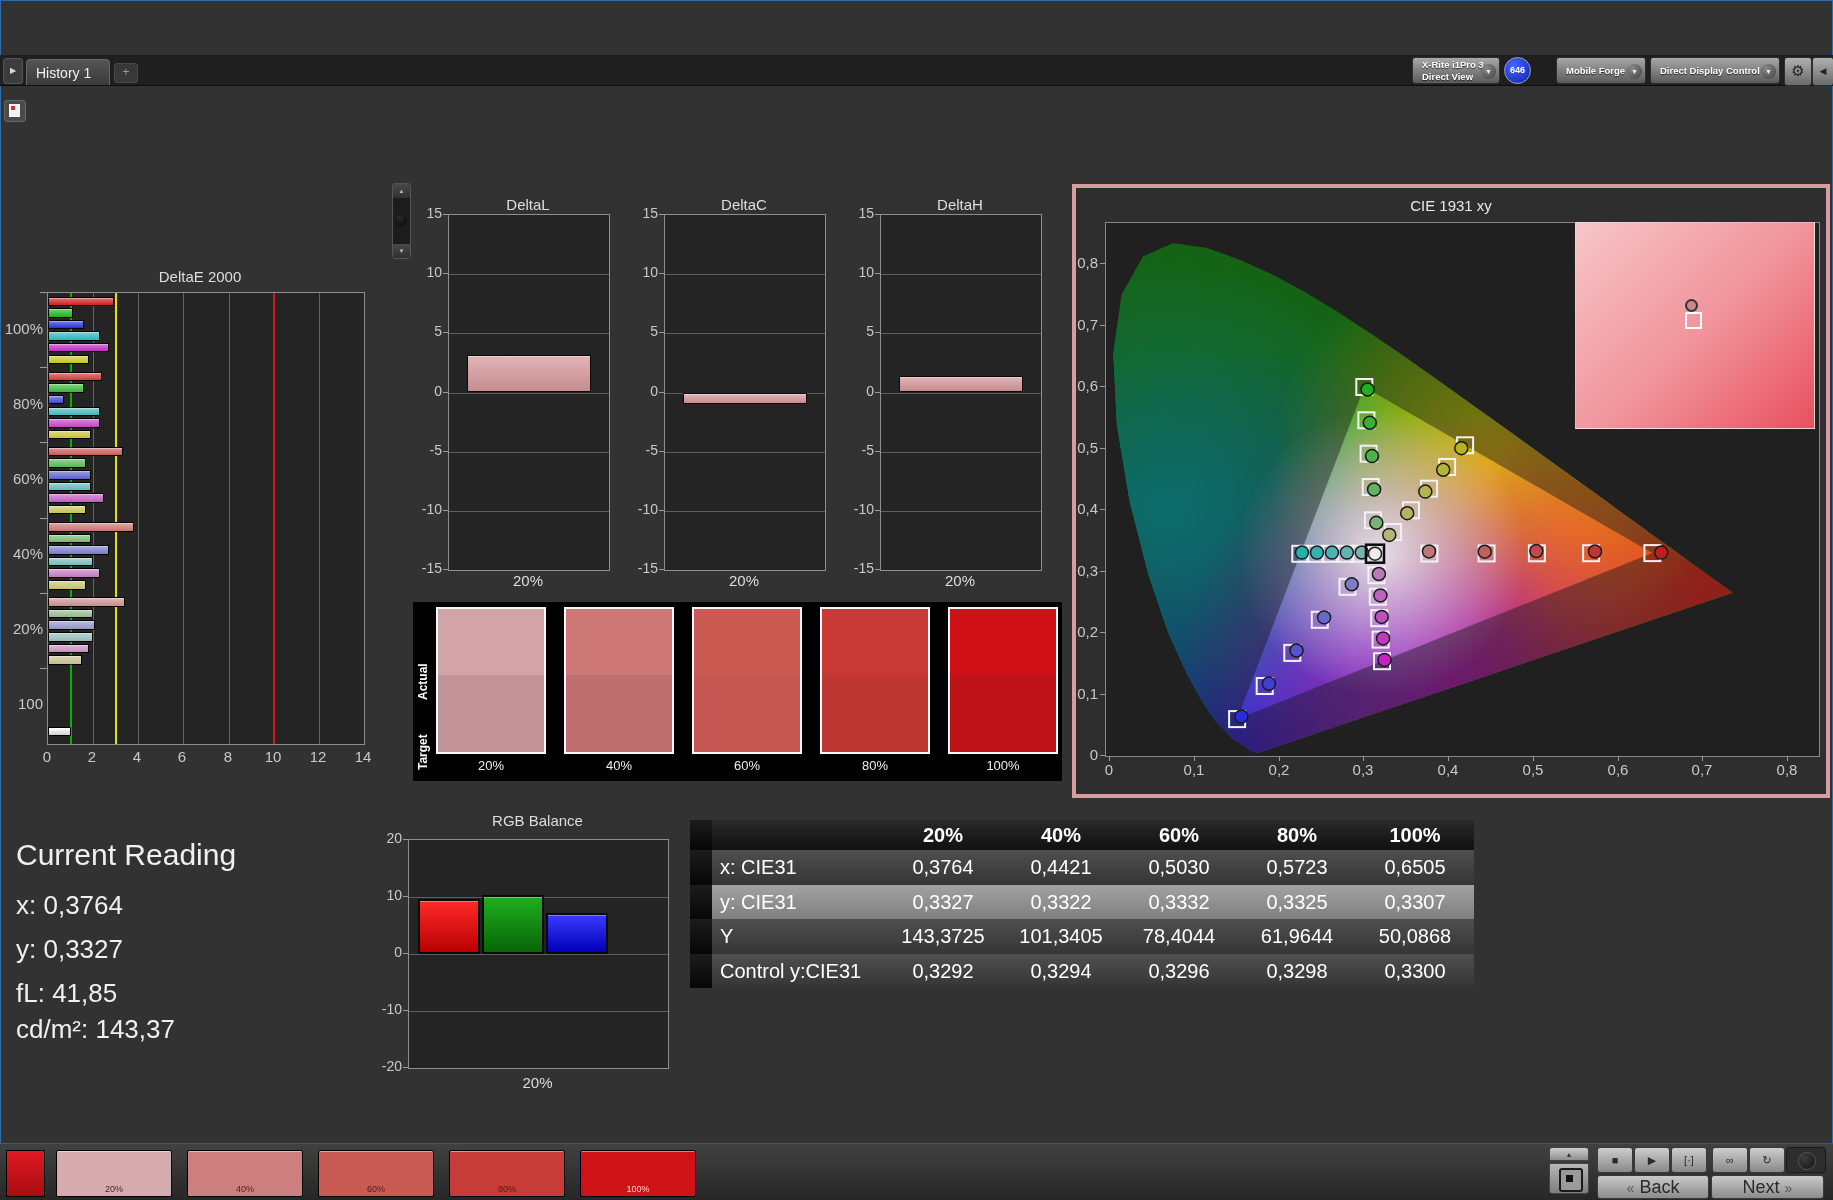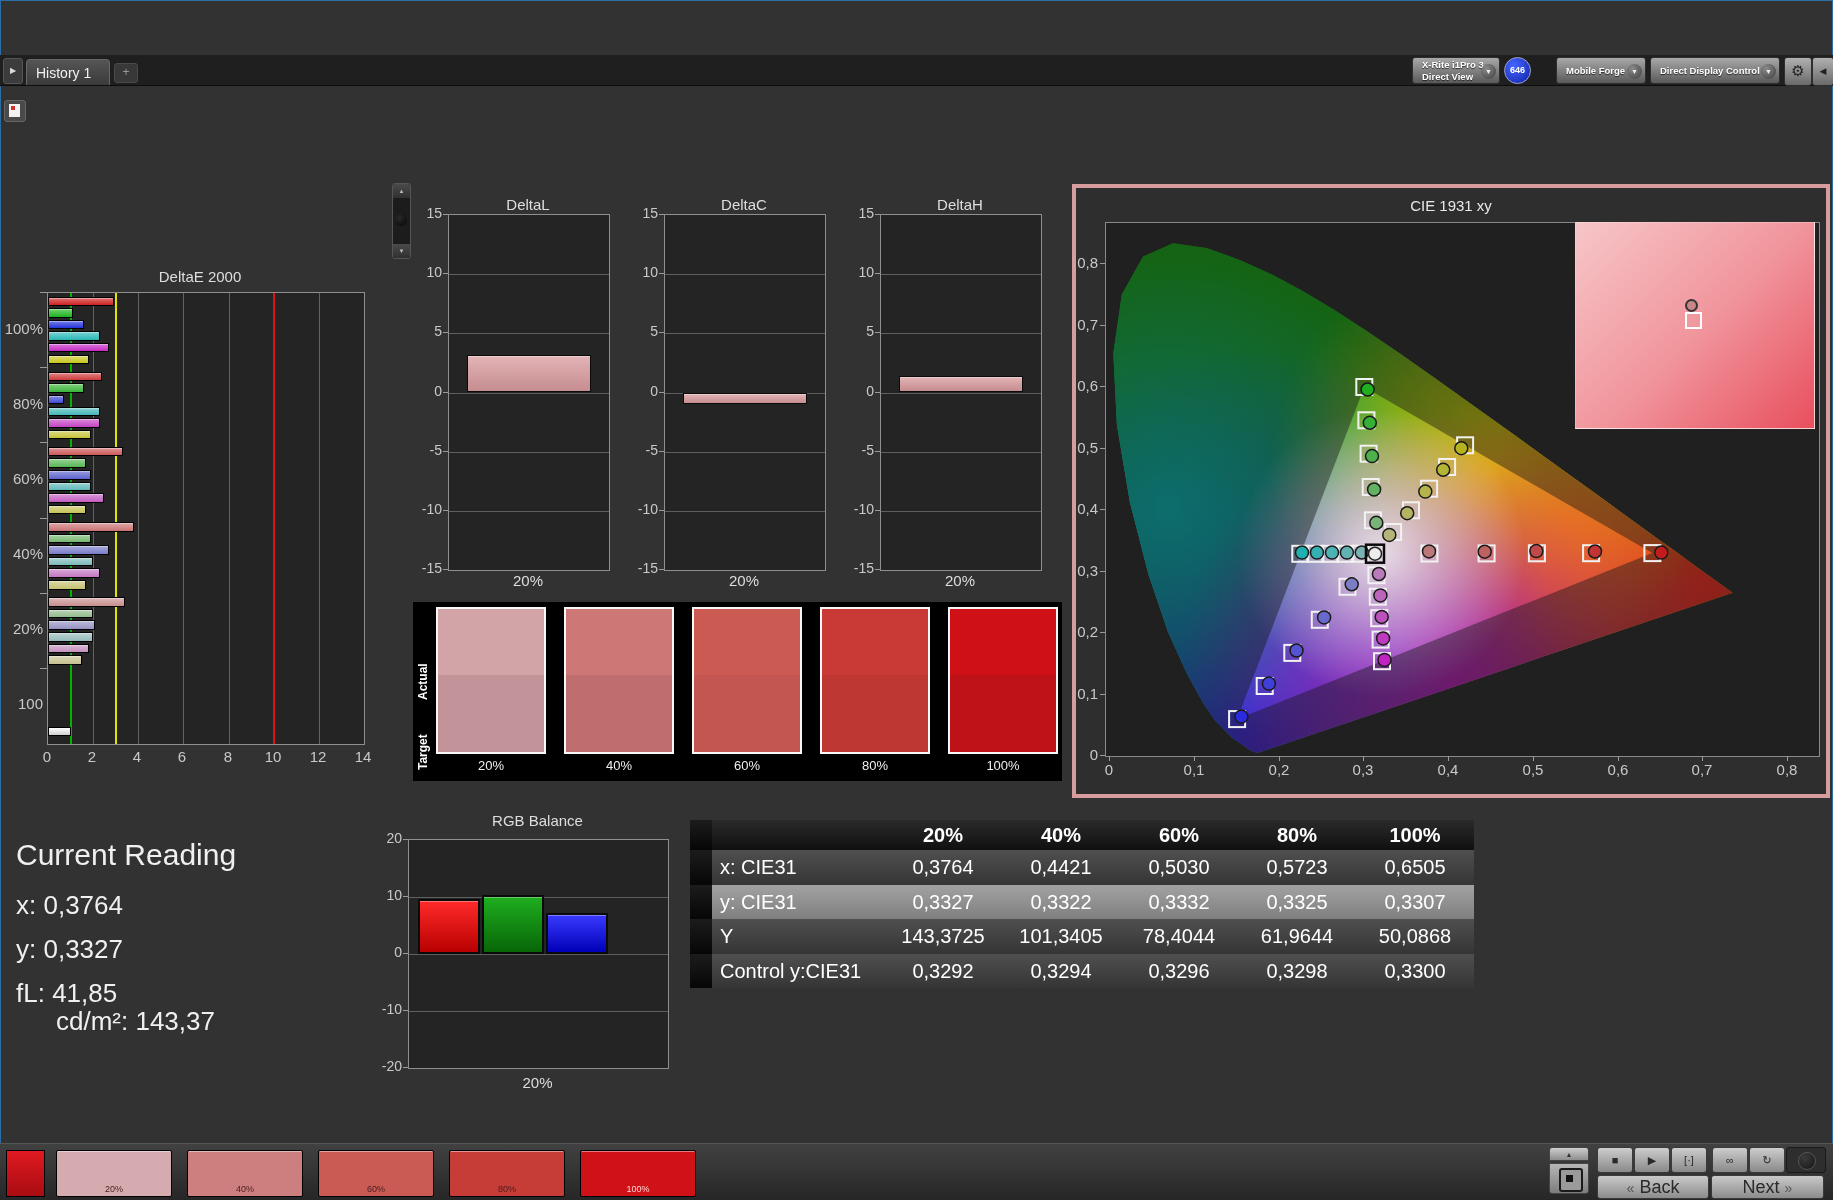--- a/index.html
+++ b/index.html
@@ -383,21 +383,21 @@
       <div class="mcircle" style="left: 109.43px; top: 76px;"></div>
       <div class="msquare" style="left: 108.62px; top: 89.375px;"></div>
     </div>
   </div>
 
   <div id="current-reading">
     <div class="crtitle">Current Reading</div>
     <div class="crline" style="top:52px;">x: 0,3764</div>
     <div class="crline" style="top:96px;">y: 0,3327</div>
     <div class="crline" style="top:140px;">fL: 41,85</div>
-    <div class="crline" style="top:168px;margin-left:40px;">cd/m²: 143,37</div>
+    <div class="crline" style="top:176px;">cd/m²: 143,37</div>
   </div>
 
   <div id="data-table">
       <div class="trow thead">
         <div class="tic"></div>
         <div class="tlabel"></div>
         <div class="tcell thc">20%</div>
         <div class="tcell thc">40%</div>
         <div class="tcell thc">60%</div>
         <div class="tcell thc">80%</div>

